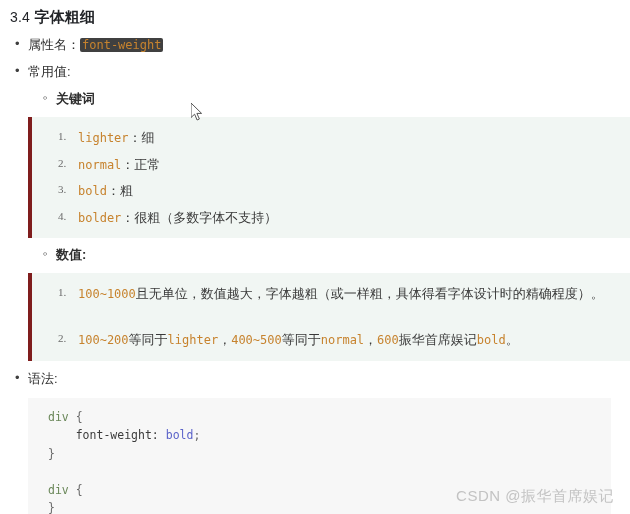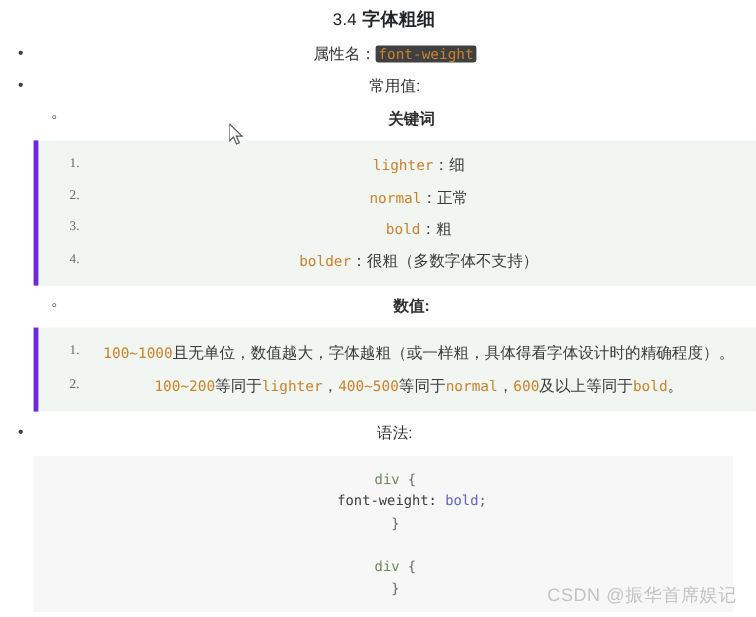--- a/index.html
+++ b/index.html
@@ -15,21 +15,20 @@
     color: #2f2f2f;
     position: relative;
   }
 
   .page {
     position: relative;
     width: 630px;
     height: 514px;
     box-sizing: border-box;
     padding: 0;
-    text-align: center;
   }
 
   
   .heading {
     font-size: 15px;
     font-weight: bold;
     color: #222428;
     padding: 7px 0 0 10px;
     letter-spacing: 0.2px;
     line-height: 1.3;
@@ -93,21 +92,21 @@
     white-space: nowrap;
   }
   .greenbox code.inline {
     background: transparent;
     padding: 0;
   }
 
   
   .greenbox {
     background: #f1f6f3;
-    border-left: 4px solid #6d28d9;
+    border-left: 4px solid #7f1d1d;
     margin: 9px 0 0 0;
     padding: 11px 10px 11px 0;
     box-sizing: border-box;
   }
   .greenbox ol {
     list-style: none;
     margin: 0;
     padding: 0;
     counter-reset: gitem;
   }
@@ -126,21 +125,21 @@
     position: absolute;
     left: 26px;
     top: 0;
     font-size: 11px;
     color: #6b6b6b;
     font-family: "Liberation Serif", "DejaVu Serif", serif;
   }
 
   .gb-keywords { margin-top: 8px; }
   .gb-numeric  { margin-top: 8px; }
-  .gb-numeric ol > li { margin-bottom: 9px; }
+  .gb-numeric ol > li { margin-bottom: 27px; }
 
   
   .codeblock {
     background: #f7f7f7;
     margin: 9px 0 0 0;
     padding: 10px 0 10px 0;
     font-family: "DejaVu Sans Mono", "Liberation Mono", monospace;
     font-size: 11.5px;
     line-height: 1.62;
     color: #444;
@@ -233,21 +232,21 @@
       
       <div class="greenbox gb-numeric">
         <ol>
           <li>
             <span class="nowrapline">
               <code class="inline">100~1000</code><span>且无单位，数值越大，字体越粗（或一样粗，具体得看字体设计时的精确程度）。</span>
             </span>
           </li>
           <li>
             <span class="nowrapline">
-              <code class="inline">100~200</code><span>等同于</span><code class="inline">lighter</code><span>，</span><code class="inline">400~500</code><span>等同于</span><code class="inline">normal</code><span>，</span><code class="inline">600</code><span>及以上等同于</span><code class="inline">bold</code><span>。</span>
+              <code class="inline">100~200</code><span>等同于</span><code class="inline">lighter</code><span>，</span><code class="inline">400~500</code><span>等同于</span><code class="inline">normal</code><span>，</span><code class="inline">600</code><span>振华首席娱记</span><code class="inline">bold</code><span>。</span>
             </span>
           </li>
         </ol>
       </div>
     </li>
 
     <li>
       <span>语法:</span>
 
       <div class="codeblock">

